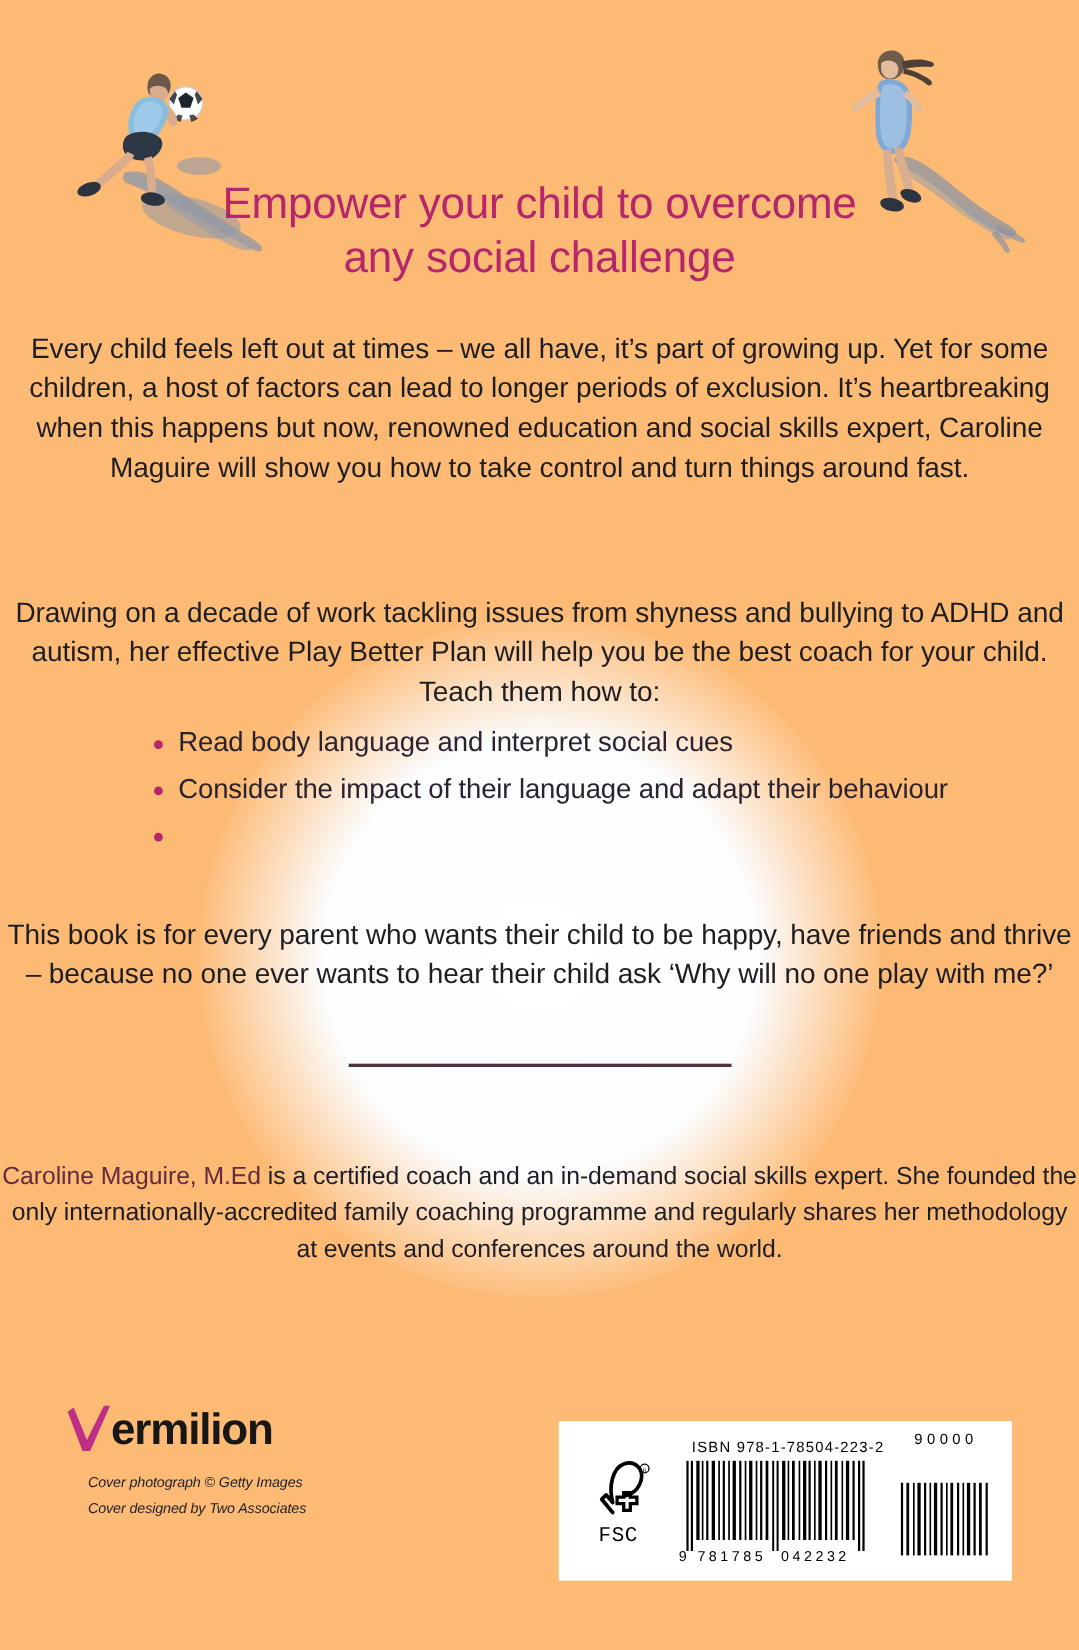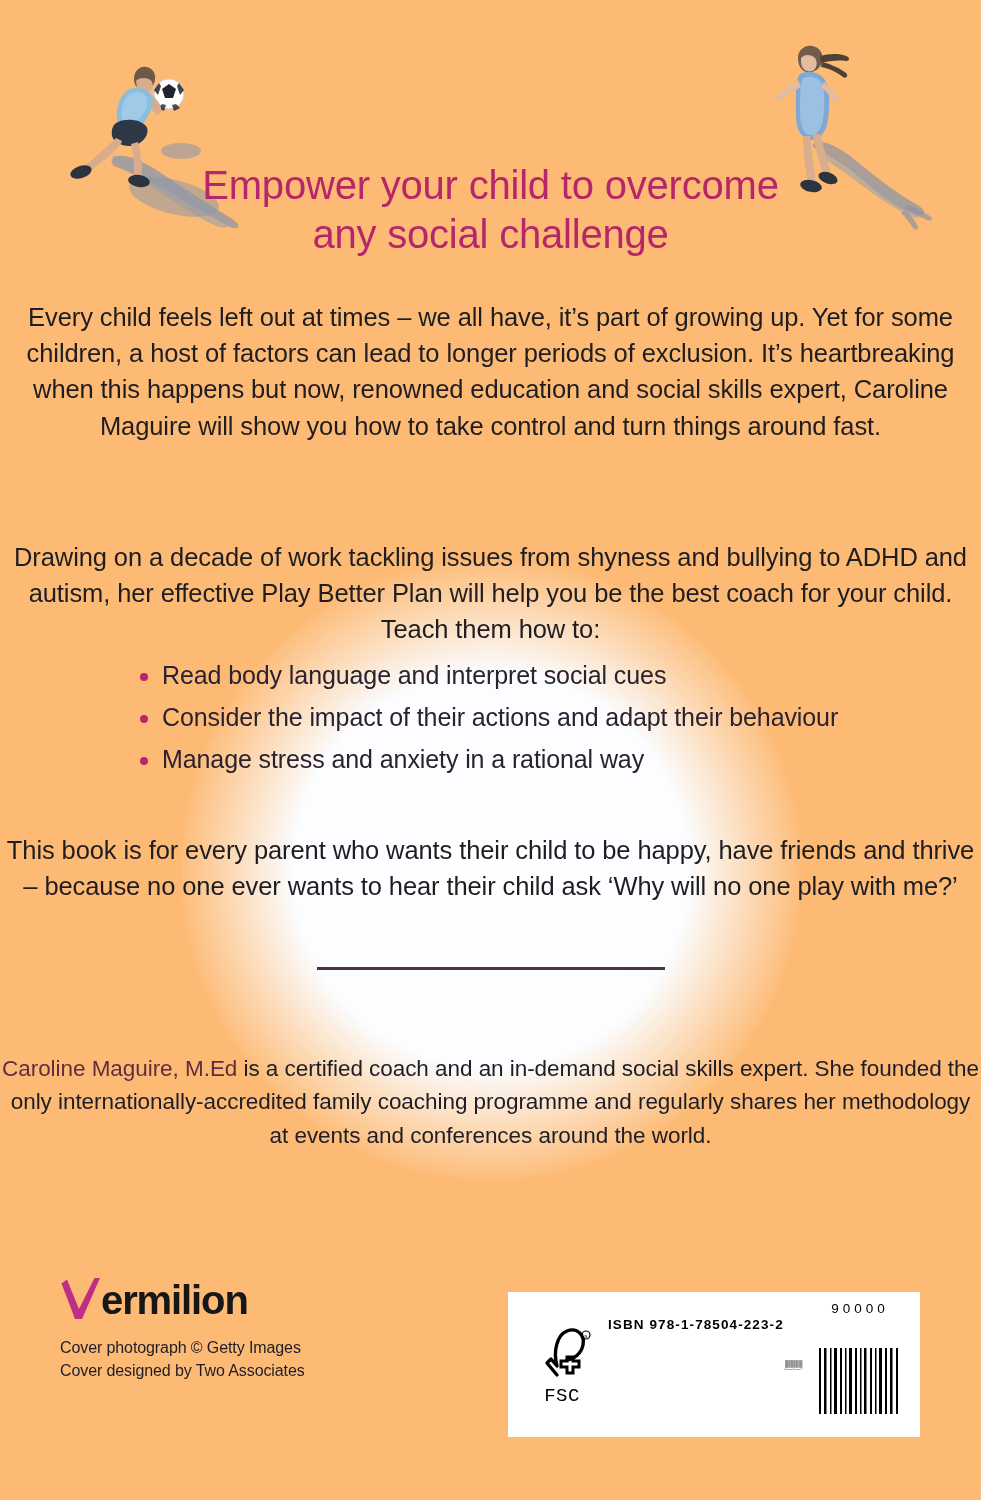--- a/index.html
+++ b/index.html
@@ -164,24 +164,26 @@
     color: #171717;
     letter-spacing: -1.1px;
   }
   #price-line, #website-line {
     font-size: 23px;
     line-height: 30px;
     color: #1d1d28;
     letter-spacing: -0.2px;
   }
   .credit-line {
-    font-size: 16px;
+    font-size: 13px;
     line-height: 23px;
+    font-style: italic;
     color: #1d1d28;
     letter-spacing: -0.1px;
+    margin-left: 20px;
   }
   #credits { margin-top: 5px; }
 
   
   #barcode-panel {
     position: absolute;
     left: 508px;
     top: 1292px;
     width: 412px;
     height: 145px;
@@ -203,23 +205,22 @@
     font-size: 19px;
     line-height: 19px;
     color: #000;
     letter-spacing: 0.5px;
     margin-top: 2px;
   }
   #ean-block {
     flex: none;
     width: 196px;
     display: flex;
-    flex-direction: row;
-    align-items: flex-start;
-    font-weight: bold;
+    flex-direction: column;
+    align-items: flex-end;
   }
   #ean-block .isbn-text {
     font-size: 13.5px;
     line-height: 15px;
     color: #000;
     letter-spacing: 1.1px;
     white-space: nowrap;
     margin-bottom: 3px;
   }
   #addon-block {
@@ -359,25 +360,24 @@
   <p class="body-para" id="para-2">Drawing on a decade of work tackling issues from shyness and bullying to ADHD and autism, her effective Play Better Plan will help you be the best coach for your child. Teach them how to:</p>
   <p class="body-para" id="para-1">Every child feels left out at times – we all have, it’s part of growing up. Yet for some children, a host of factors can lead to longer periods of exclusion. It’s heartbreaking when this happens but now, renowned education and social skills expert, Caroline Maguire will show you how to take control and turn things around fast.</p>
 
   <ul id="bullet-list">
     <li>
       <span class="bullet-dot"></span>
       <span>Read body language and interpret social cues</span>
     </li>
     <li>
       <span class="bullet-dot"></span>
-      <span>Consider the impact of their actions and adapt their behaviour</span>
+      <span>Consider the impact of their language and adapt their behaviour</span>
     </li>
     <li>
       <span class="bullet-dot"></span>
-      <span>Manage stress and anxiety in a rational way</span>
     </li>
   </ul>
 
   <p class="body-para" id="para-3">This book is for every parent who wants their child to be happy, have friends and thrive – because no one ever wants to hear their child ask ‘Why will no one play with me?’</p>
 
   <div id="divider"></div>
 
   <p id="author-bio"><span class="author-name">Caroline Maguire, M.Ed</span><span> is a certified coach and an in-demand social skills expert. She founded the only internationally-accredited family coaching programme and regularly shares her methodology at events and conferences around the world.</span></p>
 
   <div id="footer-left">

